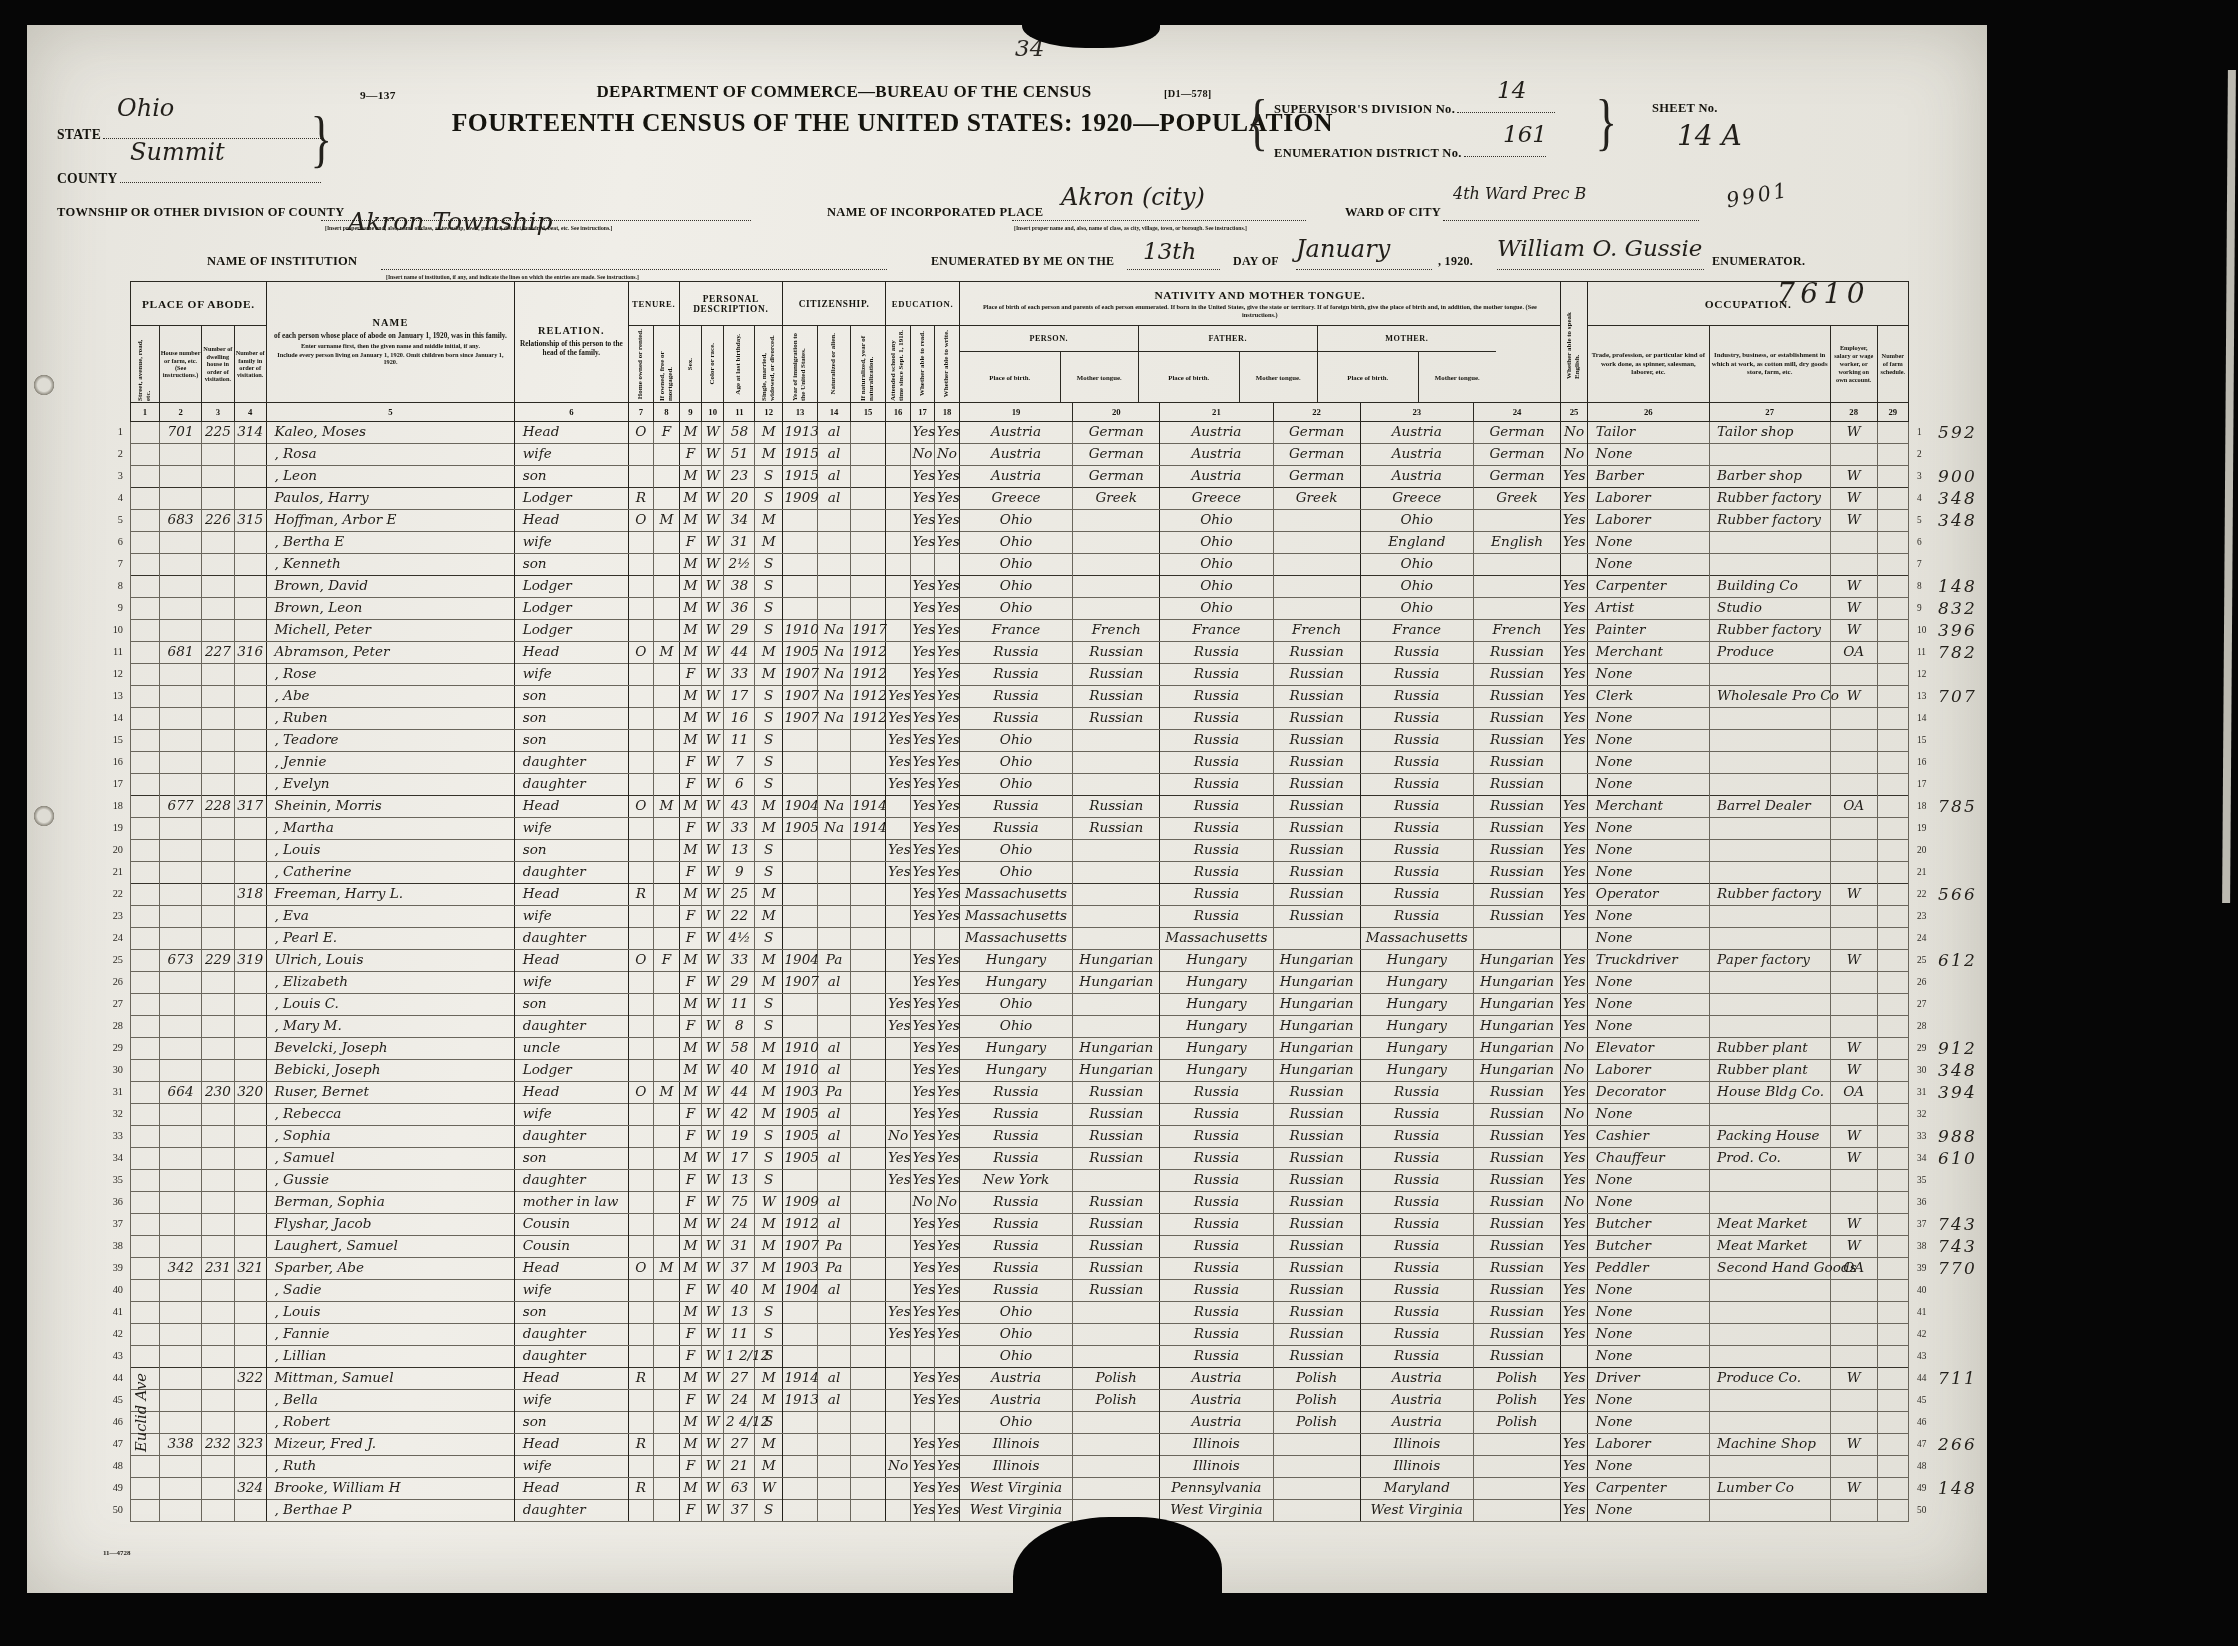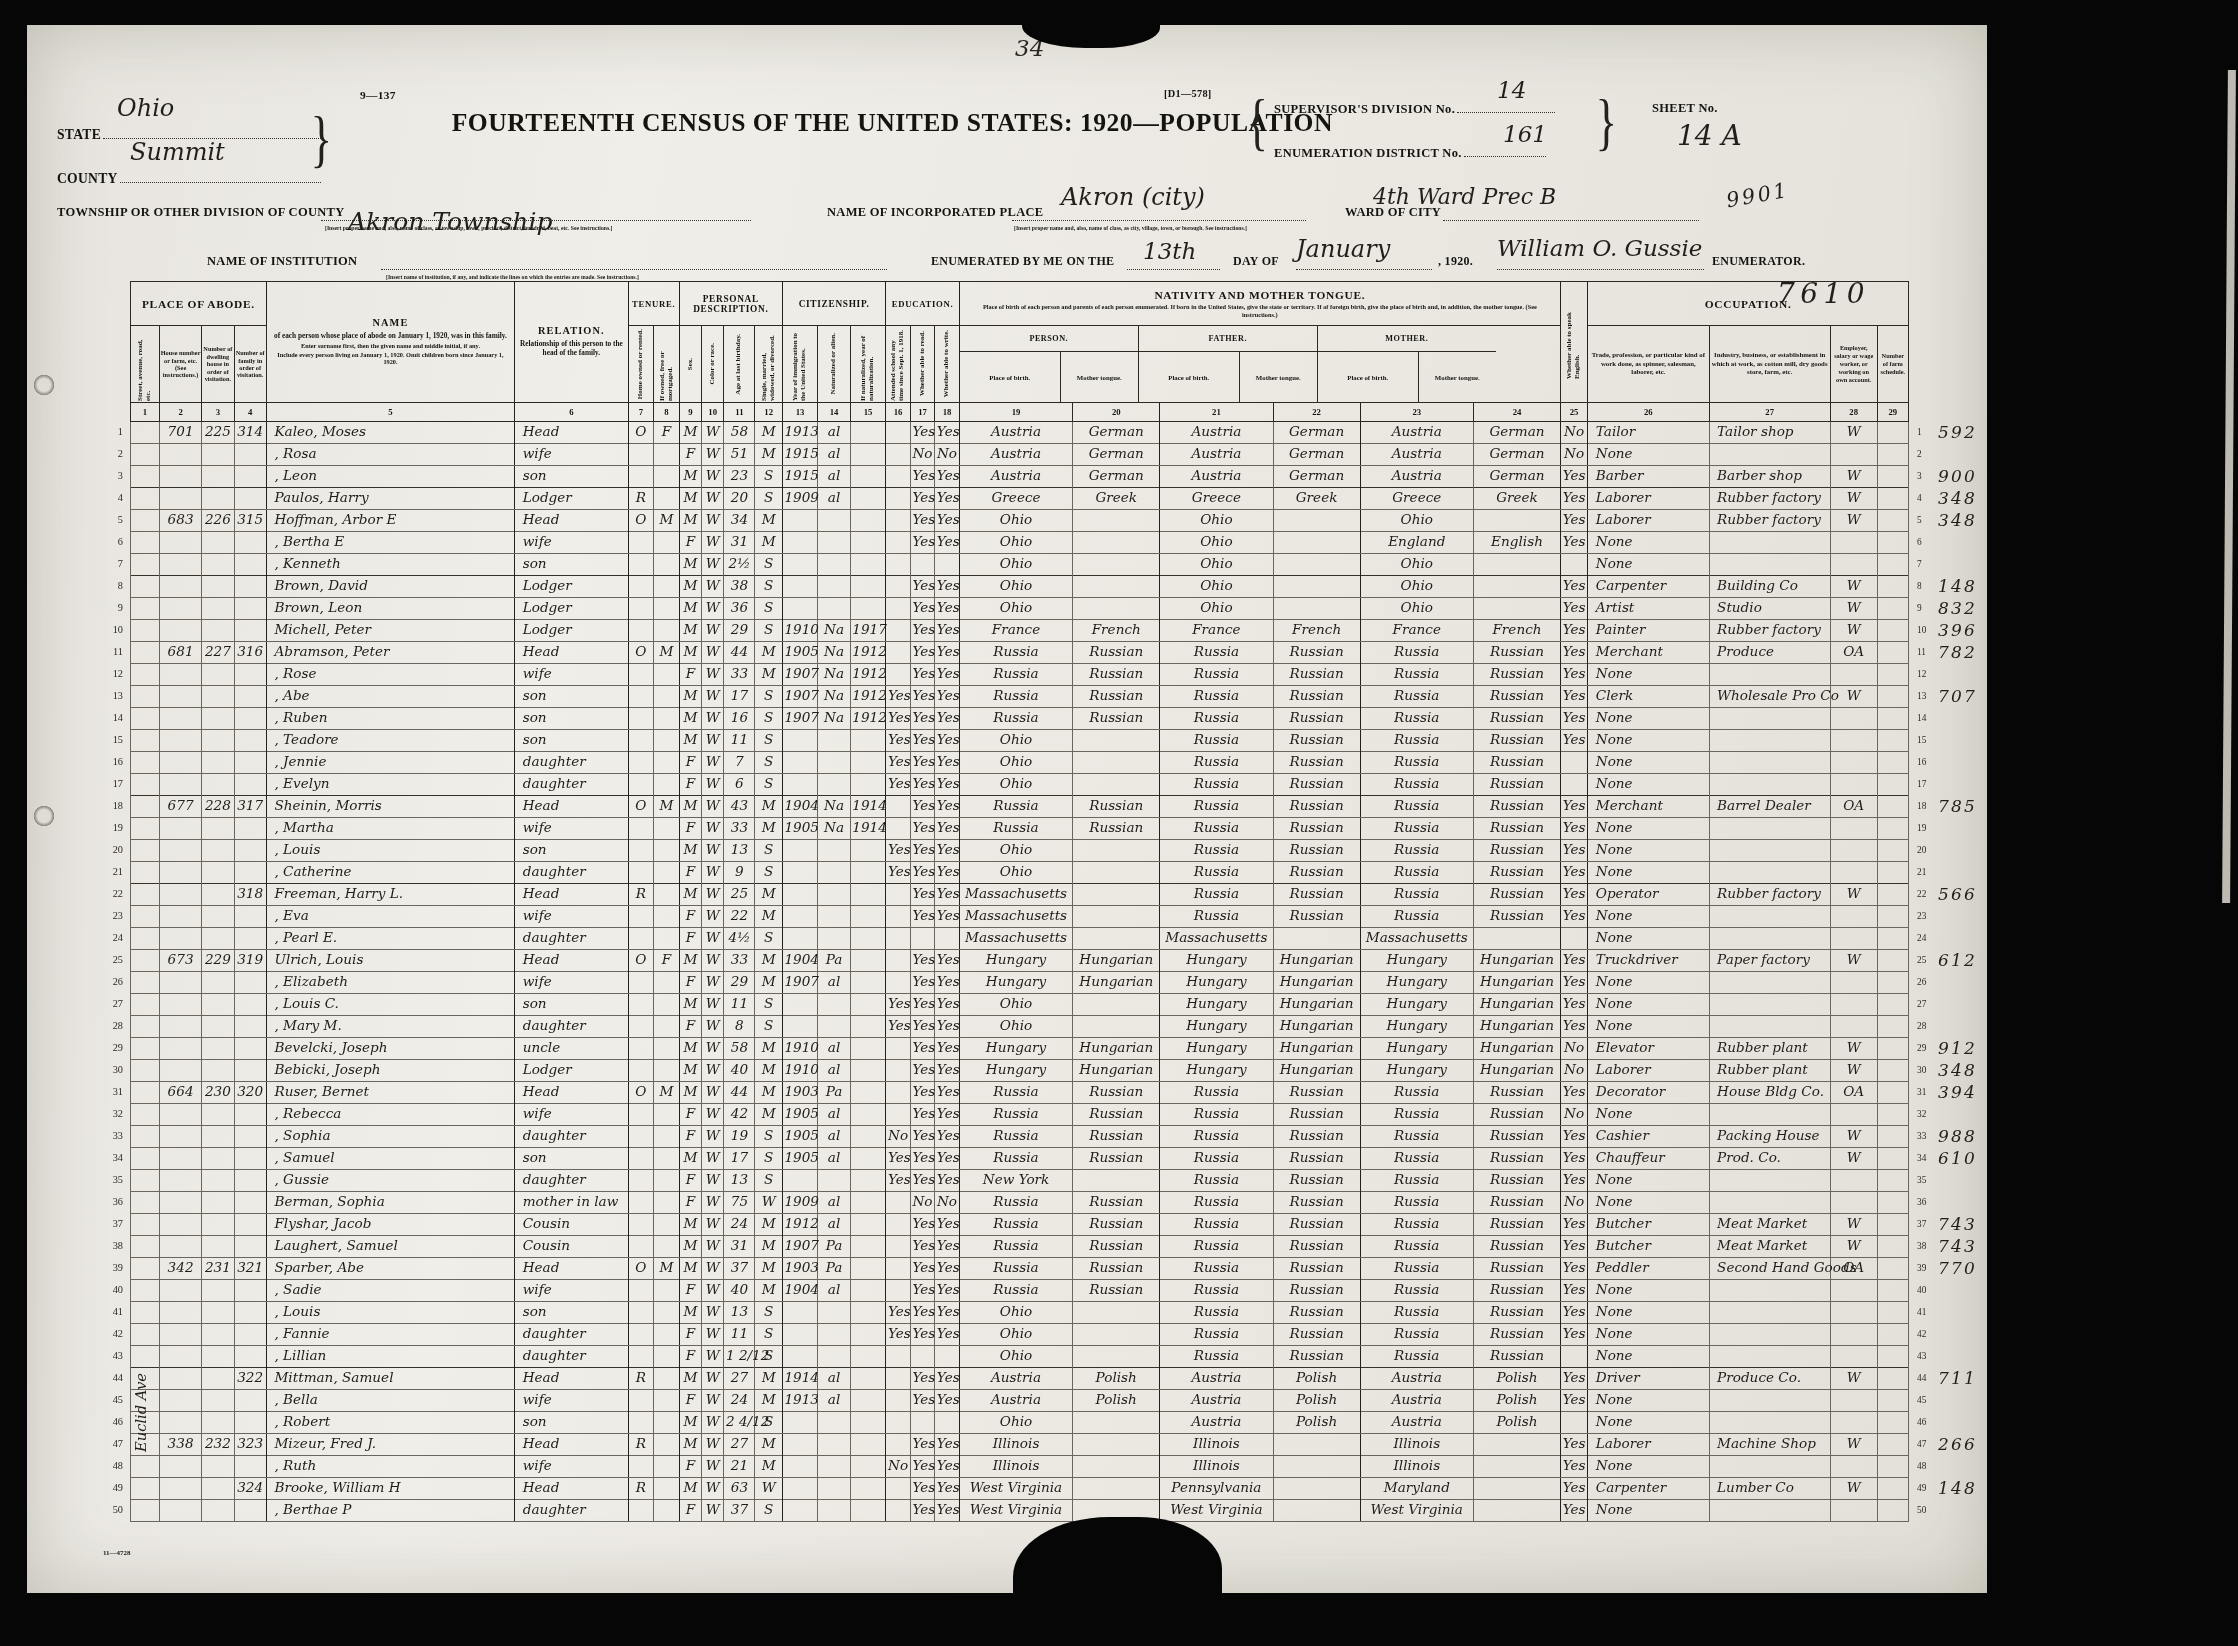--- a/index.html
+++ b/index.html
@@ -62,20 +62,21 @@
   .stamp{color:#2b2823;}
   .footcode{font-size:7px;font-weight:bold;color:#23211b;}
 </style>
 </head>
 <body>
 
 <div class="paper">
 
   <div class="abs hw stamp" style="left:988px;top:9.8px;font-size:23px;">34</div>
   <div class="abs plab" style="left:333px;top:64px;font-size:11.4px;">9—137</div>
+  <div class="abs plab dept" style="left:414px;top:57px;width:806px;text-align:center;">DEPARTMENT OF COMMERCE—BUREAU OF THE CENSUS</div>
   <div class="abs plab bigtitle" style="left:348px;top:83px;width:958px;text-align:right;">FOURTEENTH CENSUS OF THE UNITED STATES: 1920—POPULATION</div>
   <div class="abs plab" style="left:1137px;top:63px;font-size:10.3px;">[D1—578]</div>
 
   <div class="abs" style="left:30px;top:102px;">
     <span class="plab" style="font-size:13.6px;">STATE</span>
     <span class="dotline" style="width:218px;"></span>
   </div>
   <div class="abs hw hv" style="left:90px;top:71px;">Ohio</div>
   <div class="abs" style="left:30px;top:146px;">
     <span class="plab" style="font-size:13.6px;">COUNTY</span>
@@ -105,21 +106,21 @@
   <div class="abs hw" style="left:321px;top:156px;font-size:25px;margin-top:26px;">Akron Township</div>
   <div class="abs fine" style="left:298px;top:200px;width:436px;font-size:5.7px;">[Insert proper name and, also, name of class, as township, town, precinct, district, hundred, beat, etc.  See instructions.]</div>
 
   <div class="abs plab" style="left:800px;top:180px;font-size:12.5px;">NAME OF INCORPORATED PLACE</div>
   <div class="abs dotline" style="left:985px;top:194px;width:294px;"></div>
   <div class="abs hw" style="left:1034px;top:158px;font-size:24px;font-style:italic;">Akron (city)</div>
   <div class="abs fine" style="left:987px;top:200px;width:305px;font-size:5.7px;">[Insert proper name and, also, name of class, as city, village, town, or borough.  See instructions.]</div>
 
   <div class="abs plab" style="left:1318px;top:180px;font-size:12.5px;">WARD OF CITY</div>
   <div class="abs dotline" style="left:1416px;top:194px;width:256px;"></div>
-  <div class="abs hw" style="left:1346px;top:159px;font-size:22px;">4th Ward Prec B</div>
+  <div class="abs hw" style="left:1426px;top:159px;font-size:16px;">4th Ward Prec B</div>
   <div class="abs hw" style="left:1699px;top:158px;font-size:20.7px;transform:rotate(-10deg);letter-spacing:2.7px;">9901</div>
 
   <div class="abs plab" style="left:180px;top:229px;font-size:12.5px;">NAME OF INSTITUTION</div>
   <div class="abs dotline" style="left:354px;top:243px;width:506px;"></div>
   <div class="abs fine" style="left:359px;top:249px;width:517px;font-size:5.7px;">[Insert name of institution, if any, and indicate the lines on which the entries are made.  See instructions.]</div>
 
   <div class="abs plab" style="left:904px;top:229px;font-size:12px;">ENUMERATED BY ME ON THE</div>
   <div class="abs dotline" style="left:1100px;top:243px;width:93px;"></div>
   <div class="abs hw" style="left:1116px;top:213px;font-size:23px;">13th</div>
   <div class="abs plab" style="left:1206px;top:229px;font-size:12px;">DAY OF</div>

